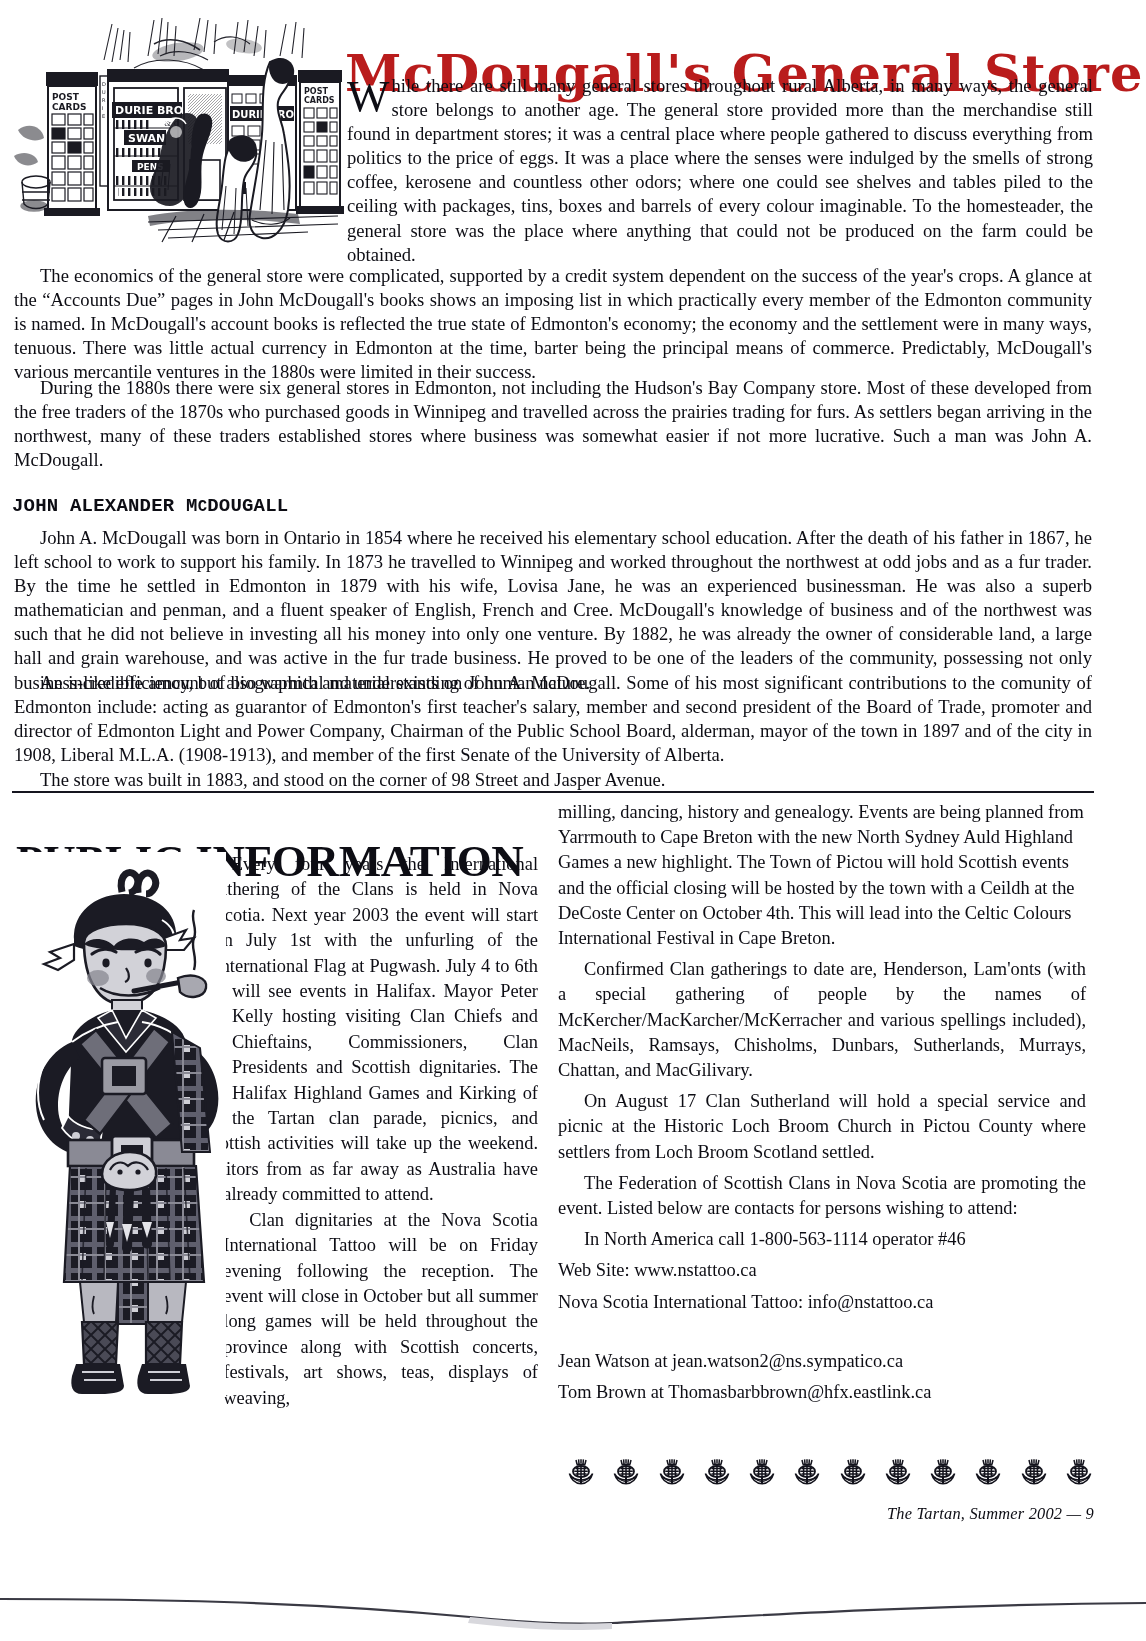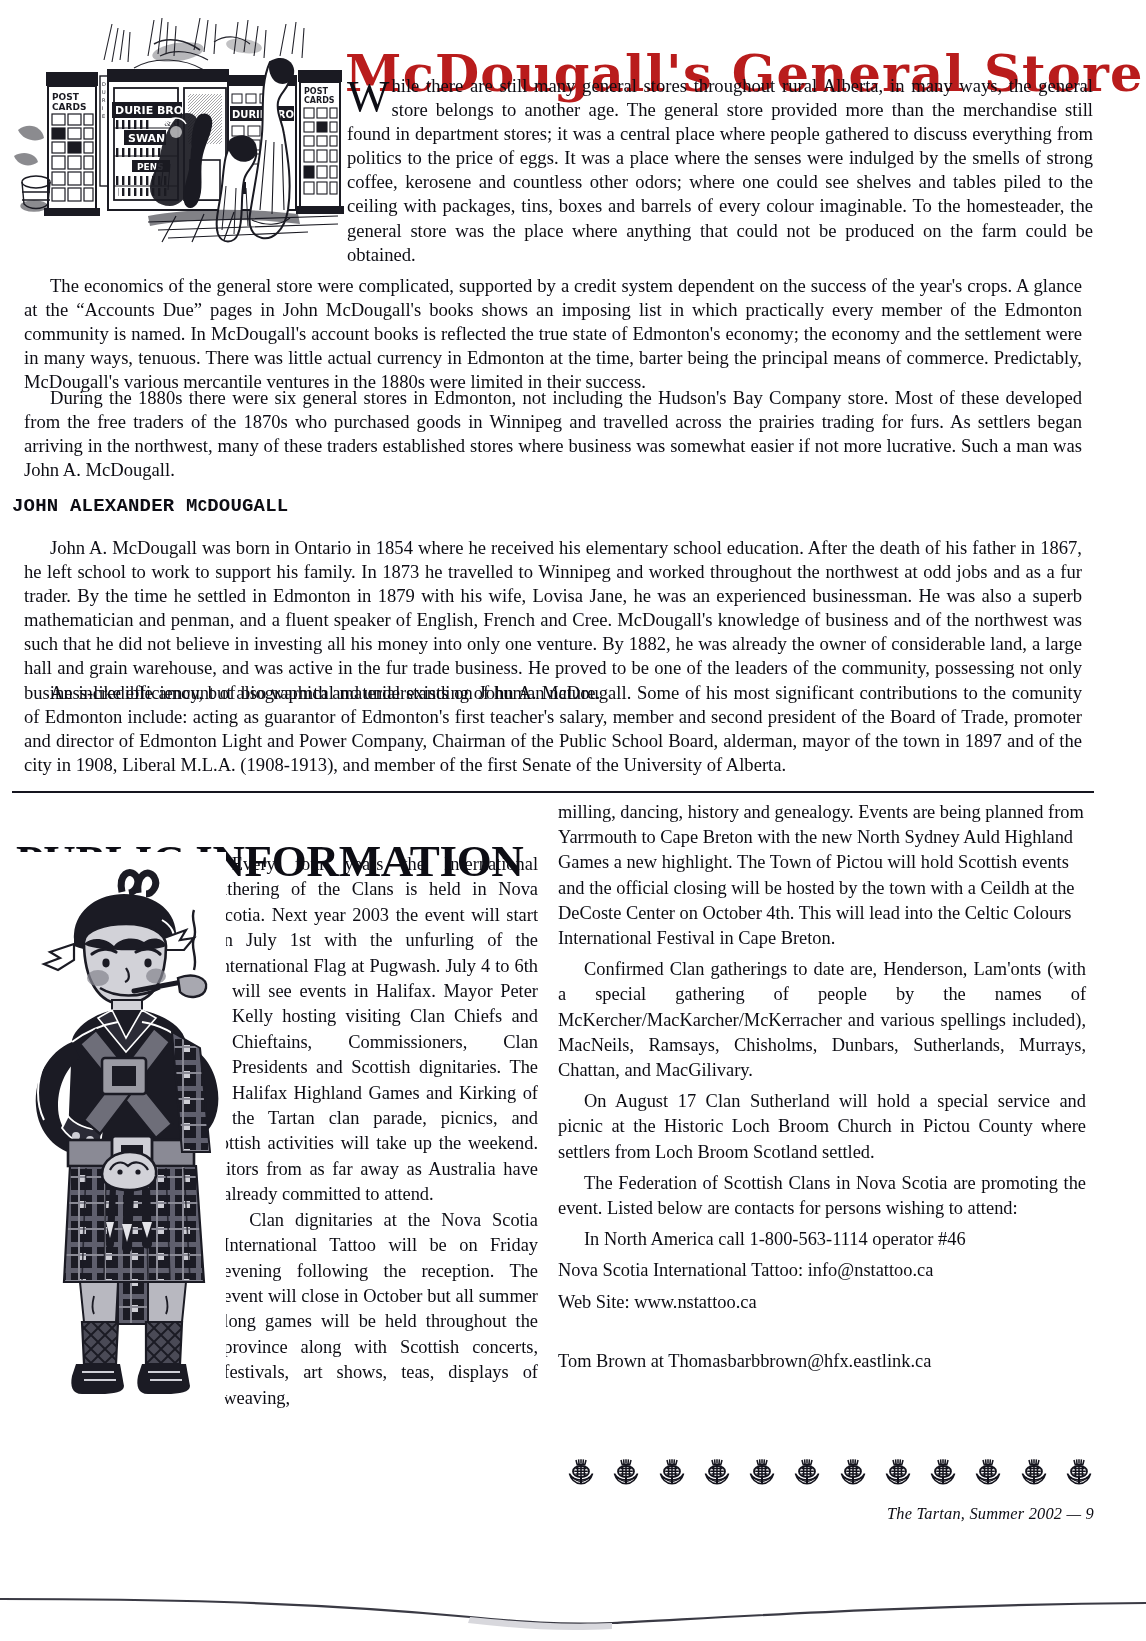--- a/index.html
+++ b/index.html
@@ -56,21 +56,21 @@
   }
 
   .body-col {
     position:absolute; left:12px;
     width:1082px;
     font-size:18.6px;
     line-height:24.1px;
     text-align:justify;
     hyphens:auto;
   }
-  .body-col p { margin:12px; text-indent:26px; }
+  .body-col p { margin:2px; text-indent:26px; }
 
   .sec-head {
     position:absolute; left:12px;
     font-size:19px; font-weight:bold;
     letter-spacing:0.2px;
     font-family:Liberation Mono, monospace;
   }
   .sec-head .sc { font-size:15.6px; }
 
   
@@ -371,20 +371,23 @@
     </div>
 
     <div class="body-col" style="top:516px;">
       <p>John A. McDougall was born in Ontario in 1854 where he received his elementary school education. After the death of his father in 1867, he left school to work to support his family. In 1873 he travelled to Winnipeg and worked throughout the northwest at odd jobs and as a fur trader. By the time he settled in Edmonton in 1879 with his wife, Lovisa Jane, he was an experienced businessman. He was also a superb mathematician and penman, and a fluent speaker of English, French and Cree. McDougall's knowledge of business and of the northwest was such that he did not believe in investing all his money into only one venture. By 1882, he was already the owner of considerable land, a large hall and grain warehouse, and was active in the fur trade business. He proved to be one of the leaders of the community, possessing not only business-like efficiency, but also warmth and understanding of human nature.</p>
     </div>
 
     <div class="body-col" style="top:661px;">
       <p>An incredible amount of biographical material exists on John A. McDougall. Some of his most significant contributions to the comunity of Edmonton include: acting as guarantor of Edmonton's first teacher's salary, member and second president of the Board of Trade, promoter and director of Edmonton Light and Power Company, Chairman of the Public School Board, alderman, mayor of the town in 1897 and of the city in 1908, Liberal M.L.A. (1908-1913), and member of the first Senate of the University of Alberta.</p>
     </div>
 
+    <div class="body-col" style="top:758px;">
+      <p>The store was built in 1883, and stood on the corner of 98 Street and Jasper Avenue.</p>
+    </div>
   </div>
 
   <div class="divider"></div>
 
   <h2 class="pi-title">PUBLIC INFORMATION</h2>
 
   <div class="pi-left">
 
     <div class="highlander">
       <svg width="212" height="545" viewBox="0 0 212 545" xmlns="http://www.w3.org/2000/svg">
@@ -522,23 +525,24 @@
     <p>Every four years the International Gathering of the Clans is held in Nova Scotia. Next  year 2003 the event will start on July 1st with the unfurling of the International Flag at Pugwash. July 4 to 6th will see events in Halifax. Mayor Peter Kelly hosting visiting Clan Chiefs and Chieftains, Commissioners, Clan Presidents and Scottish dignitaries. The Halifax Highland Games and Kirking of the Tartan clan parade, picnics, and Scottish activities will take up the weekend. Visitors from as far away as Australia have already committed to attend.</p>
     <p>Clan dignitaries at the Nova Scotia International Tattoo will be on Friday evening following the reception. The event will  close in October but all summer long games will be held throughout the province along with Scottish concerts, festivals, art shows, teas, displays of weaving,</p>
   </div>
 
   <div class="pi-right">
     <p class="flush" style="text-indent:0;">milling, dancing, history and genealogy. Events are being planned from Yarrmouth to Cape Breton with the new North Sydney Auld Highland Games a new highlight. The Town of Pictou will hold Scottish events and the official closing will be hosted by the town with a Ceildh at the DeCoste Center on October 4th. This will lead into the Celtic Colours International Festival in Cape Breton.</p>
     <p>Confirmed Clan gatherings to date are, Henderson, Lam'onts (with a special gathering of people by the names of McKercher/MacKarcher/McKerracher and various spellings included), MacNeils, Ramsays, Chisholms, Dunbars, Sutherlands, Murrays, Chattan, and MacGilivary.</p>
     <p>On August 17 Clan Sutherland will hold a special service and picnic at the Historic Loch Broom Church in Pictou County where settlers from Loch Broom Scotland settled.</p>
     <p>The Federation of Scottish Clans in Nova Scotia are promoting the event. Listed below are contacts for persons wishing to attend:</p>
     <p>In North America call 1-800-563-1114 operator #46</p>
+    <p class="flush">Web Site: www.nstattoo.ca</p>
     <p class="flush">Nova Scotia International Tattoo: info@nstattoo.ca</p>
-    <p class="flush">Web Site: www.nstattoo.ca</p>
     <p class="spacer"></p>
+    <p class="flush">Jean Watson at jean.watson2@ns.sympatico.ca</p>
     <p class="flush">Tom Brown at Thomasbarbbrown@hfx.eastlink.ca</p>
   </div>
 
   <div class="thistles" id="thistle-row">
       <span><svg width="30" height="30" viewBox="0 0 30 30" xmlns="http://www.w3.org/2000/svg">
           <g fill="none" stroke="#13131c" stroke-width="1.5">
             <path d="M11,7 L10,3 M13,7 L12.6,2.4 M15,6.6 L15,2.2 M17,7 L17.4,2.4 M19,7 L20,3"></path>
             <path d="M10.5,7.6 L19.5,7.6" stroke-width="2"></path>
             <path d="M15,9 C10.2,9 7,11.4 7,14.4 C7,17.6 10.4,20 15,20 C19.6,20 23,17.6 23,14.4 C23,11.4 19.8,9 15,9 Z" stroke-width="1.8"></path>
             <path d="M9.4,11.6 L20.6,11.6 M8.2,14.2 L21.8,14.2 M9.4,17 L20.6,17"></path>

